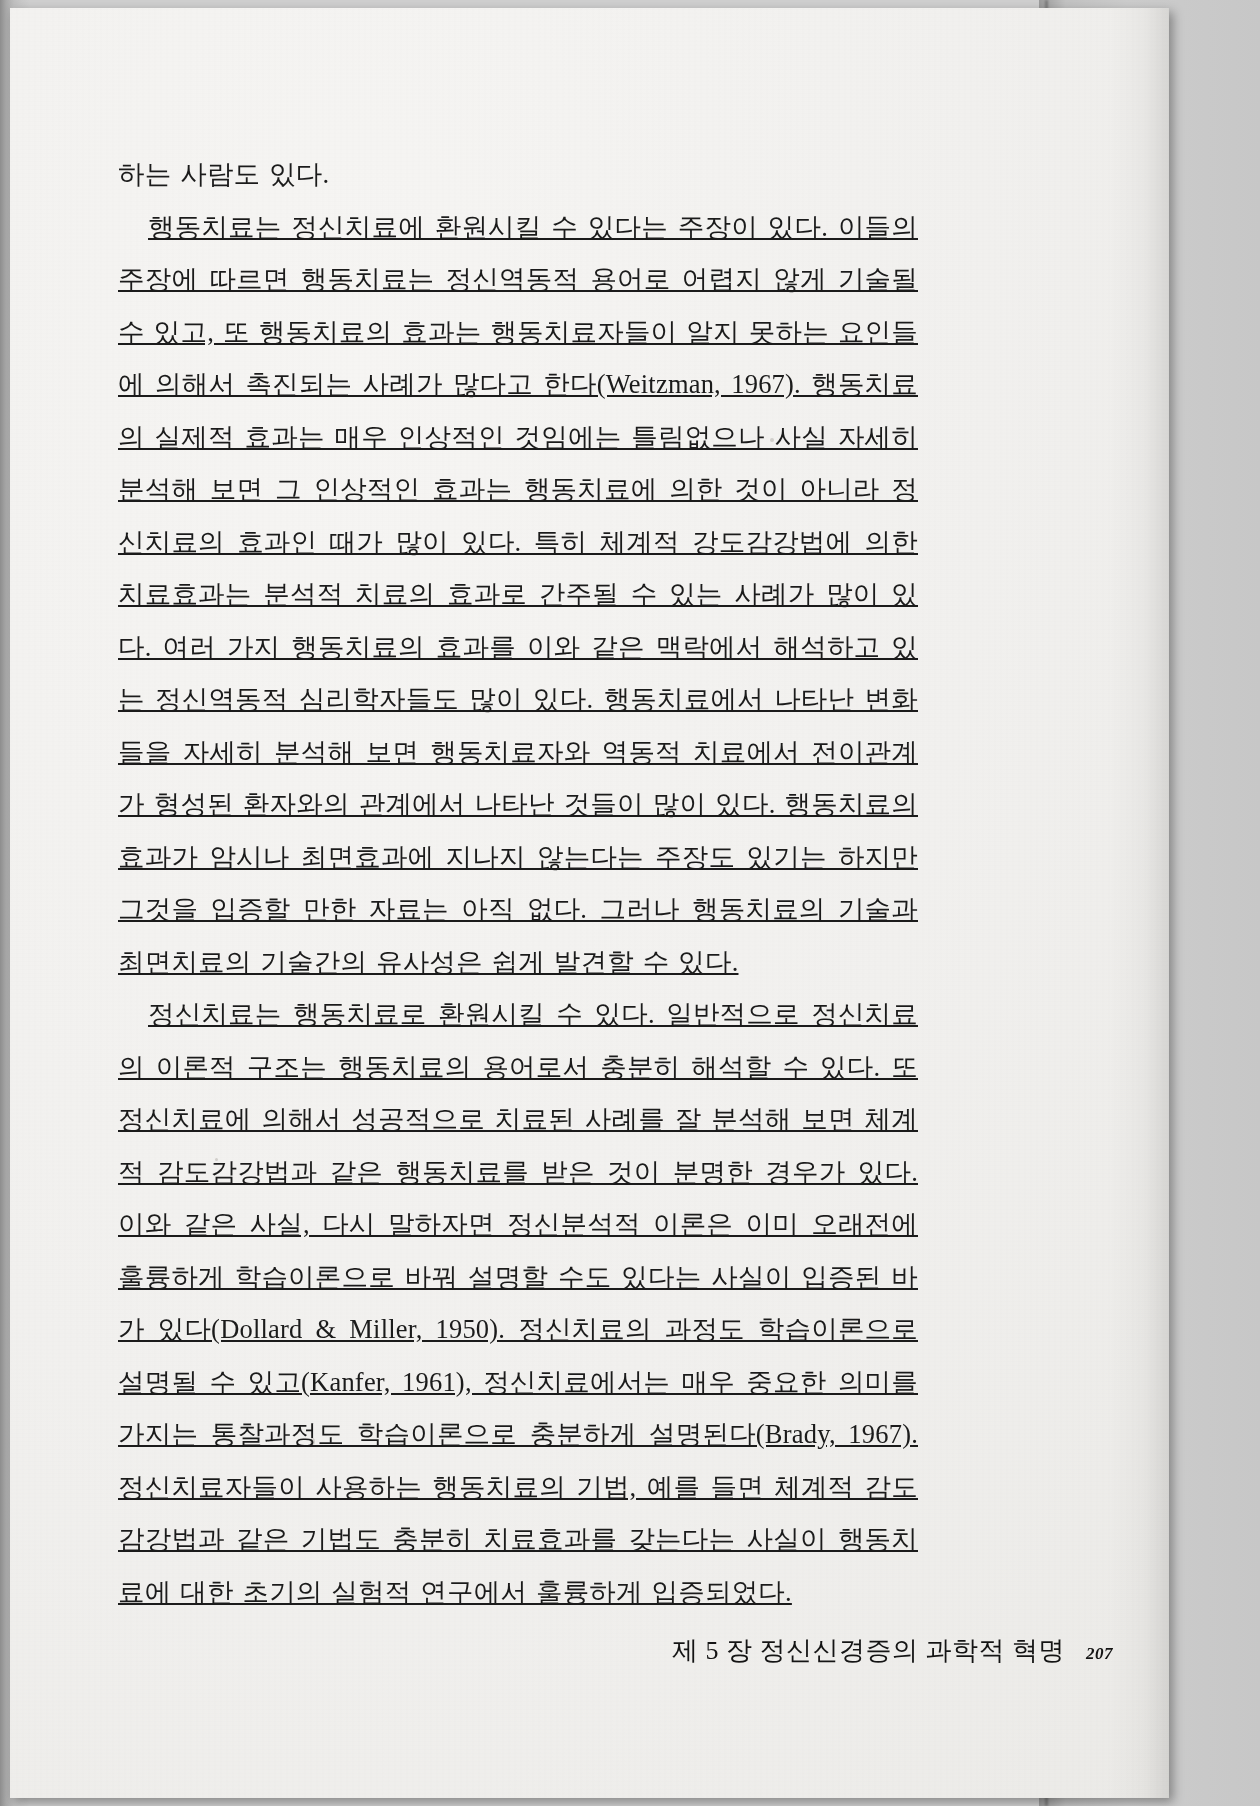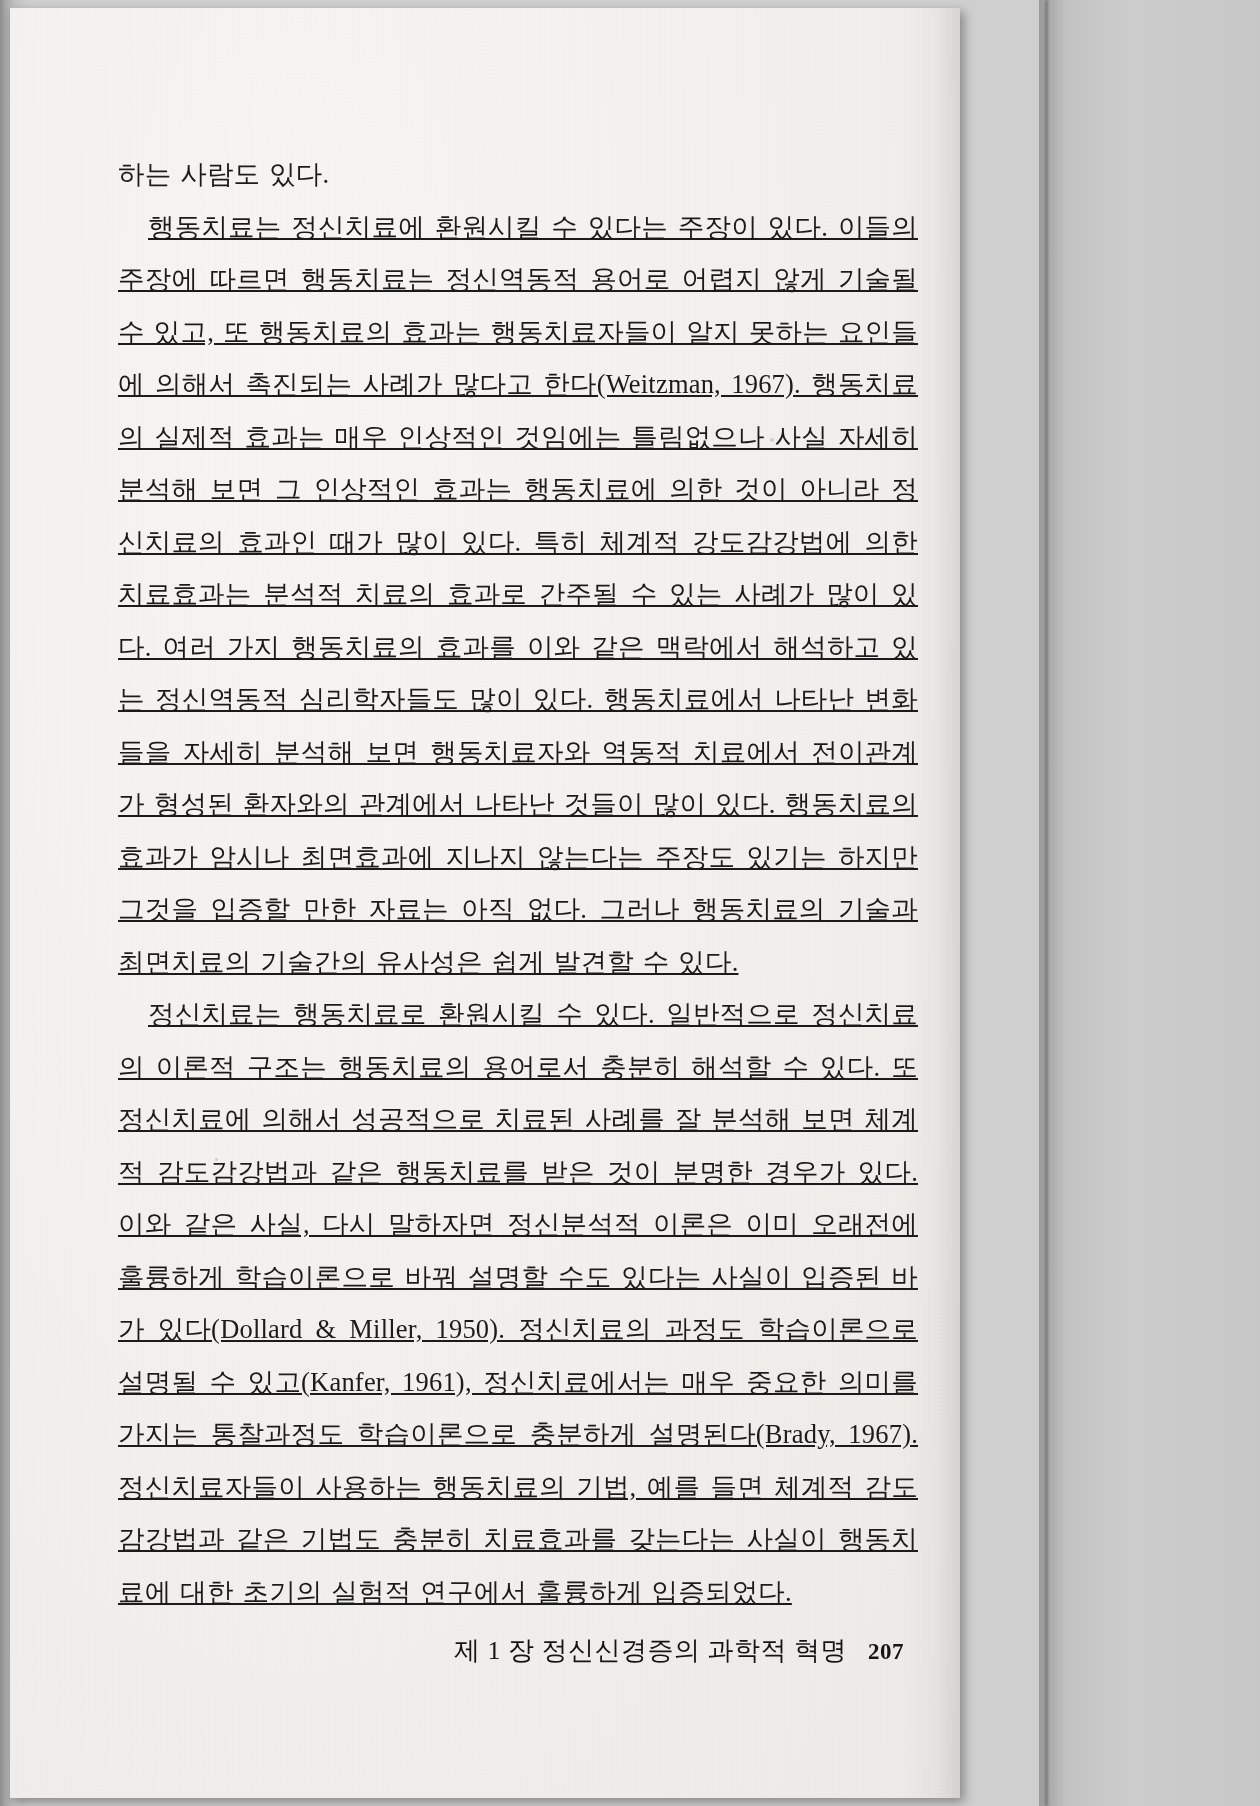--- a/index.html
+++ b/index.html
@@ -24,21 +24,21 @@
     position: absolute;
     left: 0; top: 0;
     width: 1260px; height: 1806px;
     background:
       linear-gradient(90deg, #8d8d8d 0px, #a9a9a9 6px, #bfbfbf 14px, #c9c9c9 22px, #cfcfcf 30px);
   }
   .page {
     position: absolute;
     left: 10px;
     top: 8px;
-    width: 950px;
+    width: 1159px;
     height: 1790px;
     background: #f2f1ef;
     box-shadow: 4px 4px 10px rgba(0,0,0,0.35);
   }
   .page-inner {
     position: absolute;
     left: 0; top: 0; right: 0; bottom: 0;
     background:
       radial-gradient(ellipse at 30% 20%, #f6f5f3 0%, #f1f0ee 55%, #ebeae7 100%);
   }
@@ -100,21 +100,22 @@
     text-align: right;
     font-size: 26px;
     color: #141414;
     letter-spacing: 0.5px;
   }
   .footer .chap {
     margin-right: 14px;
   }
   .footer .pageno {
     font-weight: bold;
-    font-size: 23px;
+    font-size: 17px;
+    font-style: italic;
   }
   
   .speck {
     position: absolute;
     background: #b7b3ad;
     border-radius: 50%;
     opacity: .55;
   }
 </style>
 </head>
@@ -137,19 +138,19 @@
       <div class="speck" style="left:760px; top:430px; width:4px; height:4px;"></div>
       <div class="speck" style="left:205px; top:1150px; width:3px; height:3px;"></div>
 
       <div class="textblock">
         <p class="body">하는 사람도 있다.</p>
         <p class="body indent">행동치료는 정신치료에 환원시킬 수 있다는 주장이 있다. 이들의 주장에 따르면 행동치료는 정신역동적 용어로 어렵지 않게 기술될 수 있고, 또 행동치료의 효과는 행동치료자들이 알지 못하는 요인들에 의해서 촉진되는 사례가 많다고 한다(Weitzman, 1967). 행동치료의 실제적 효과는 매우 인상적인 것임에는 틀림없으나 사실 자세히 분석해 보면 그 인상적인 효과는 행동치료에 의한 것이 아니라 정신치료의 효과인 때가 많이 있다. 특히 체계적 강도감강법에 의한 치료효과는 분석적 치료의 효과로 간주될 수 있는 사례가 많이 있다. 여러 가지 행동치료의 효과를 이와 같은 맥락에서 해석하고 있는 정신역동적 심리학자들도 많이 있다. 행동치료에서 나타난 변화들을 자세히 분석해 보면 행동치료자와 역동적 치료에서 전이관계가 형성된 환자와의 관계에서 나타난 것들이 많이 있다. 행동치료의 효과가 암시나 최면효과에 지나지 않는다는 주장도 있기는 하지만 그것을 입증할 만한 자료는 아직 없다. 그러나 행동치료의 기술과 최면치료의 기술간의 유사성은 쉽게 발견할 수 있다.</p>
         <p class="body indent">정신치료는 행동치료로 환원시킬 수 있다. 일반적으로 정신치료의 이론적 구조는 행동치료의 용어로서 충분히 해석할 수 있다. 또 정신치료에 의해서 성공적으로 치료된 사례를 잘 분석해 보면 체계적 감도감강법과 같은 행동치료를 받은 것이 분명한 경우가 있다. 이와 같은 사실, 다시 말하자면 정신분석적 이론은 이미 오래전에 훌륭하게 학습이론으로 바꿔 설명할 수도 있다는 사실이 입증된 바가 있다(Dollard &amp; Miller, 1950). 정신치료의 과정도 학습이론으로 설명될 수 있고(Kanfer, 1961), 정신치료에서는 매우 중요한 의미를 가지는 통찰과정도 학습이론으로 충분하게 설명된다(Brady, 1967). 정신치료자들이 사용하는 행동치료의 기법, 예를 들면 체계적 감도감강법과 같은 기법도 충분히 치료효과를 갖는다는 사실이 행동치료에 대한 초기의 실험적 연구에서 훌륭하게 입증되었다.</p>
       </div>
 
       <div class="footer">
-        <span class="chap">제 1 장 정신신경증의 과학적 혁명</span>
+        <span class="chap">제 5 장 정신신경증의 과학적 혁명</span>
         <span class="pageno">207</span>
       </div>
 
     </div>
   </div>
 </div>
 
 </body></html>

